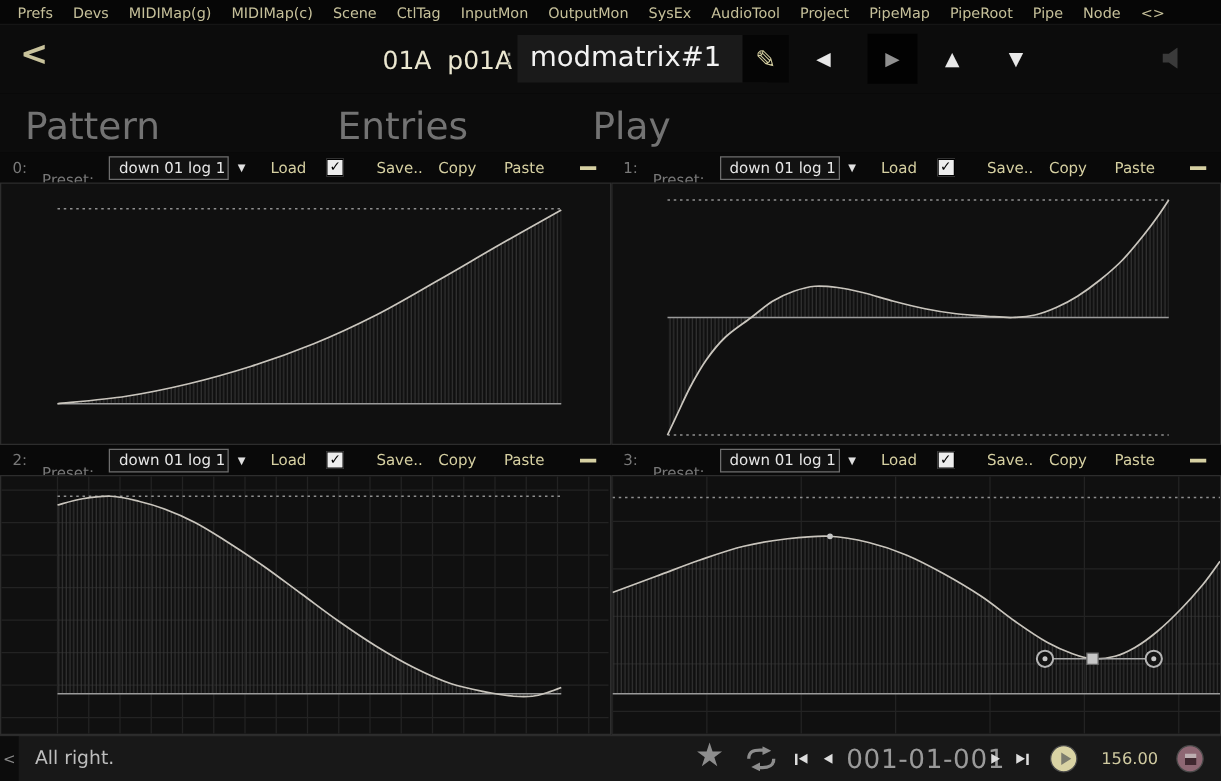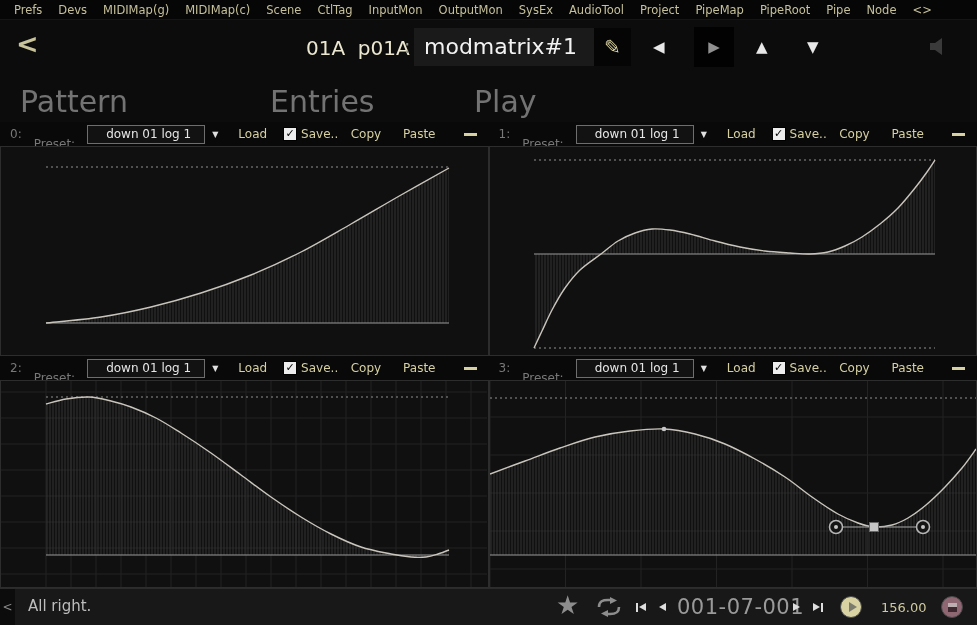--- a/index.html
+++ b/index.html
@@ -28,24 +28,24 @@
   .tab{position:absolute;top:9px;font-size:30px;color:#737373;white-space:nowrap;}
   .tab.active{color:#ddd7ab;background:#161616;padding:3px 10px;top:6px;}
   .tab-pattern{left:20px;} .tab-macro{left:135px;} .tab-entries{left:270px;}
   .tab-curves{left:354px;} .tab-play{left:474px;}
   
   .strip-row{display:flex;height:24px;background:#090909;}
   .strip-half{width:488.5px;display:flex;align-items:center;font-size:12px;box-sizing:border-box;}
   .idx{margin-left:10px;color:#787878;}
   .preset-label{margin-left:12px;color:#787878;margin-top:20px;}
   .preset-box{margin-left:12px;width:80px;height:17px;background:#121212;border:1px solid #6e6e6e;
-              display:flex;align-items:center;padding:0 18px;color:#e6e6e6;white-space:nowrap;overflow:hidden;}
+              display:flex;align-items:center;padding:0 7px;color:#e6e6e6;white-space:nowrap;overflow:hidden;}
   .caret{margin-left:7px;color:#e0e0e0;font-size:8px;}
   .lbl{color:#d6d0a2;white-space:nowrap;}
-  .load-lbl{margin-left:20px;text-align:right;} .save-lbl{margin-left:4px;}
+  .load-lbl{margin-left:20px;text-align:right;} .save-lbl{margin-left:26px;}
   .copy-lbl{margin-left:auto;} .paste-lbl{margin-left:22px;}
   .chk{margin-left:16px;width:12px;height:12px;background:#ededed;border:1px solid #000;
        font-size:11px;line-height:12px;text-align:center;color:#000;font-weight:bold;}
   .min-bar{margin-left:28px;margin-right:12px;width:13px;height:3px;background:#d6d0a2;}
   
   .canvas-row{display:flex;background:#000;}
   .curve-panel{width:488.5px;background:#101010;border:1px solid #2d2d2d;box-sizing:border-box;position:relative;}
   .row1 .curve-panel{height:210px;} .row2 .curve-panel{height:208px;}
   .curve-panel svg{display:block;}
   
@@ -300,21 +300,21 @@
       <polygon points="12,13 5,16.5 12,20" fill="#8d8d8d"></polygon>
     </svg>
   </span>
   <div class="t-icon t-skipstart">
       <div class="tbar"></div>
       <div class="tri-l"></div>
     </div>
   <div class="t-icon t-prev">
       <div class="tri-l"></div>
     </div>
-  <span class="sb-counter">001-07-001</span>
+  <span class="sb-counter">001-01-001</span>
   <div class="t-icon t-next">
       <div class="tri-r"></div>
     </div>
   <div class="t-icon t-skipend">
       <div class="tri-r"></div>
       <div class="tbar"></div>
     </div>
   <div class="play-btn">
       <i></i>
     </div>

